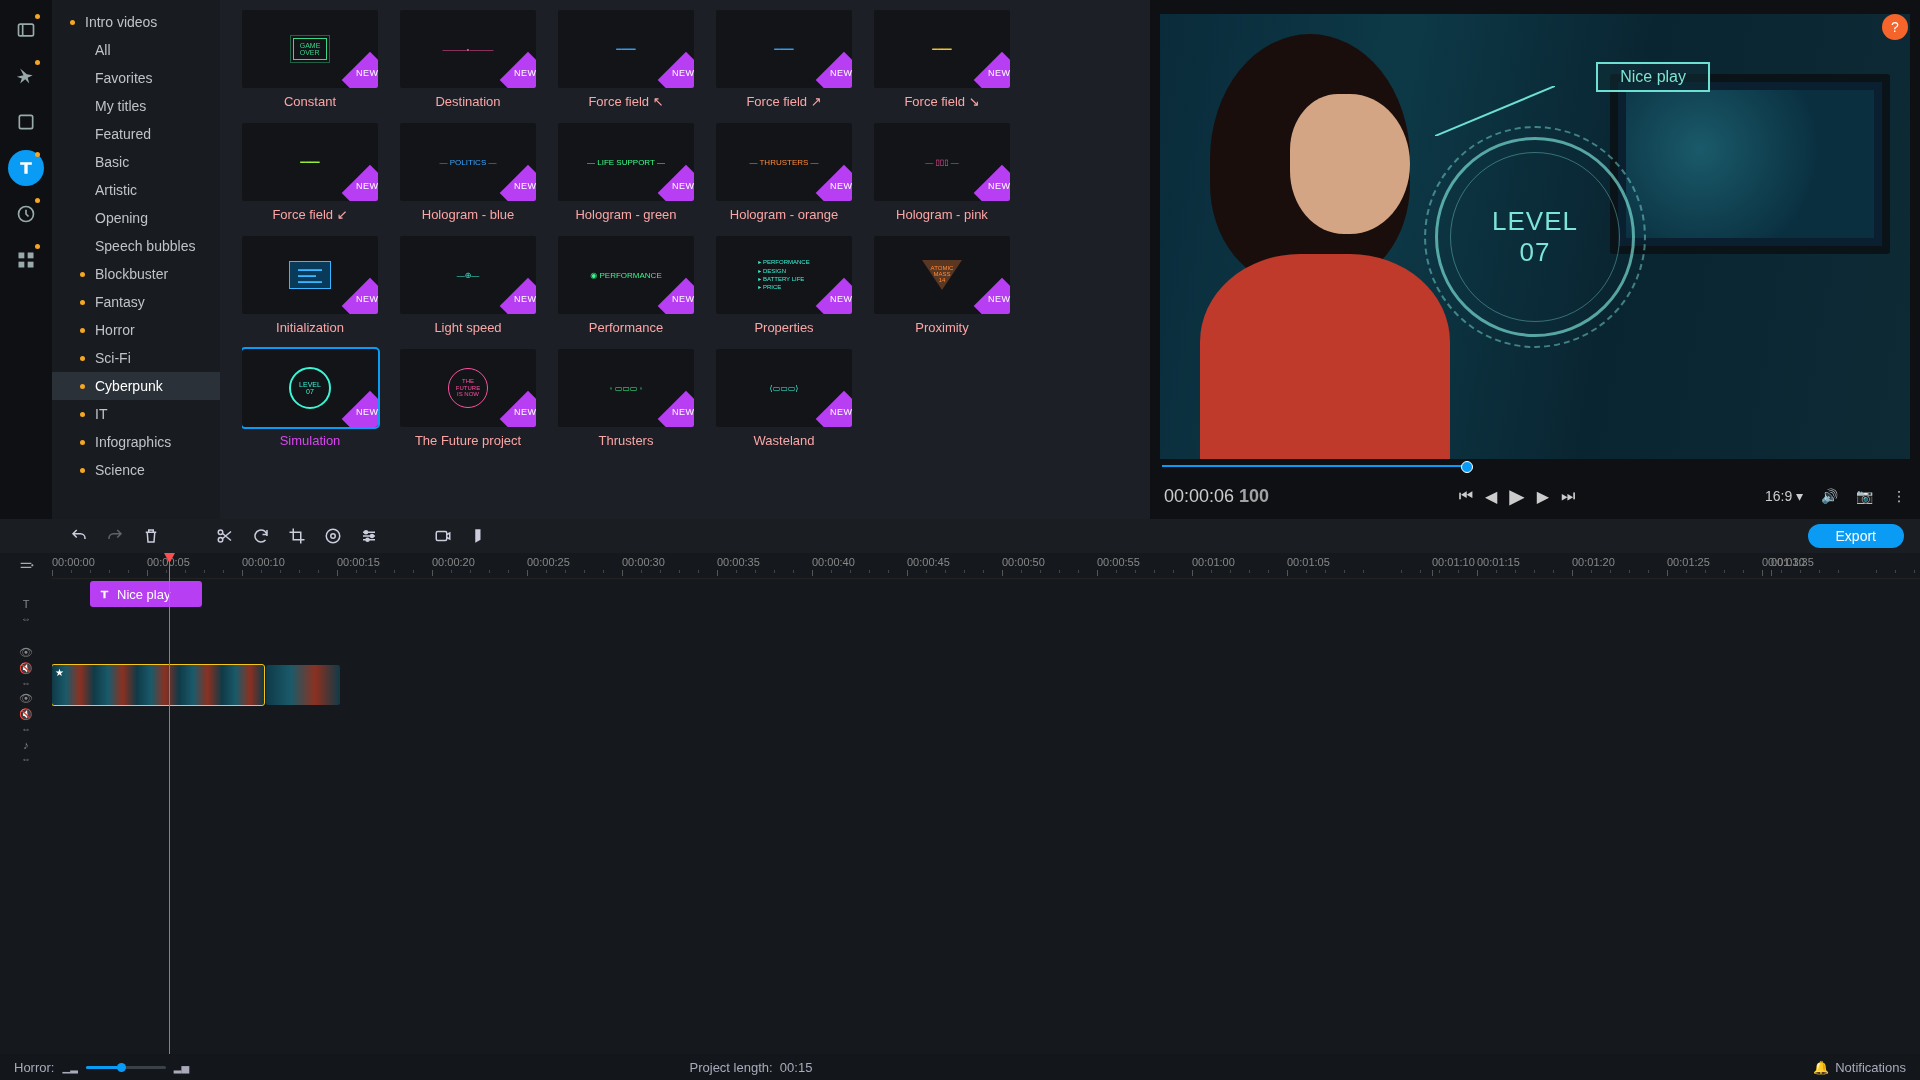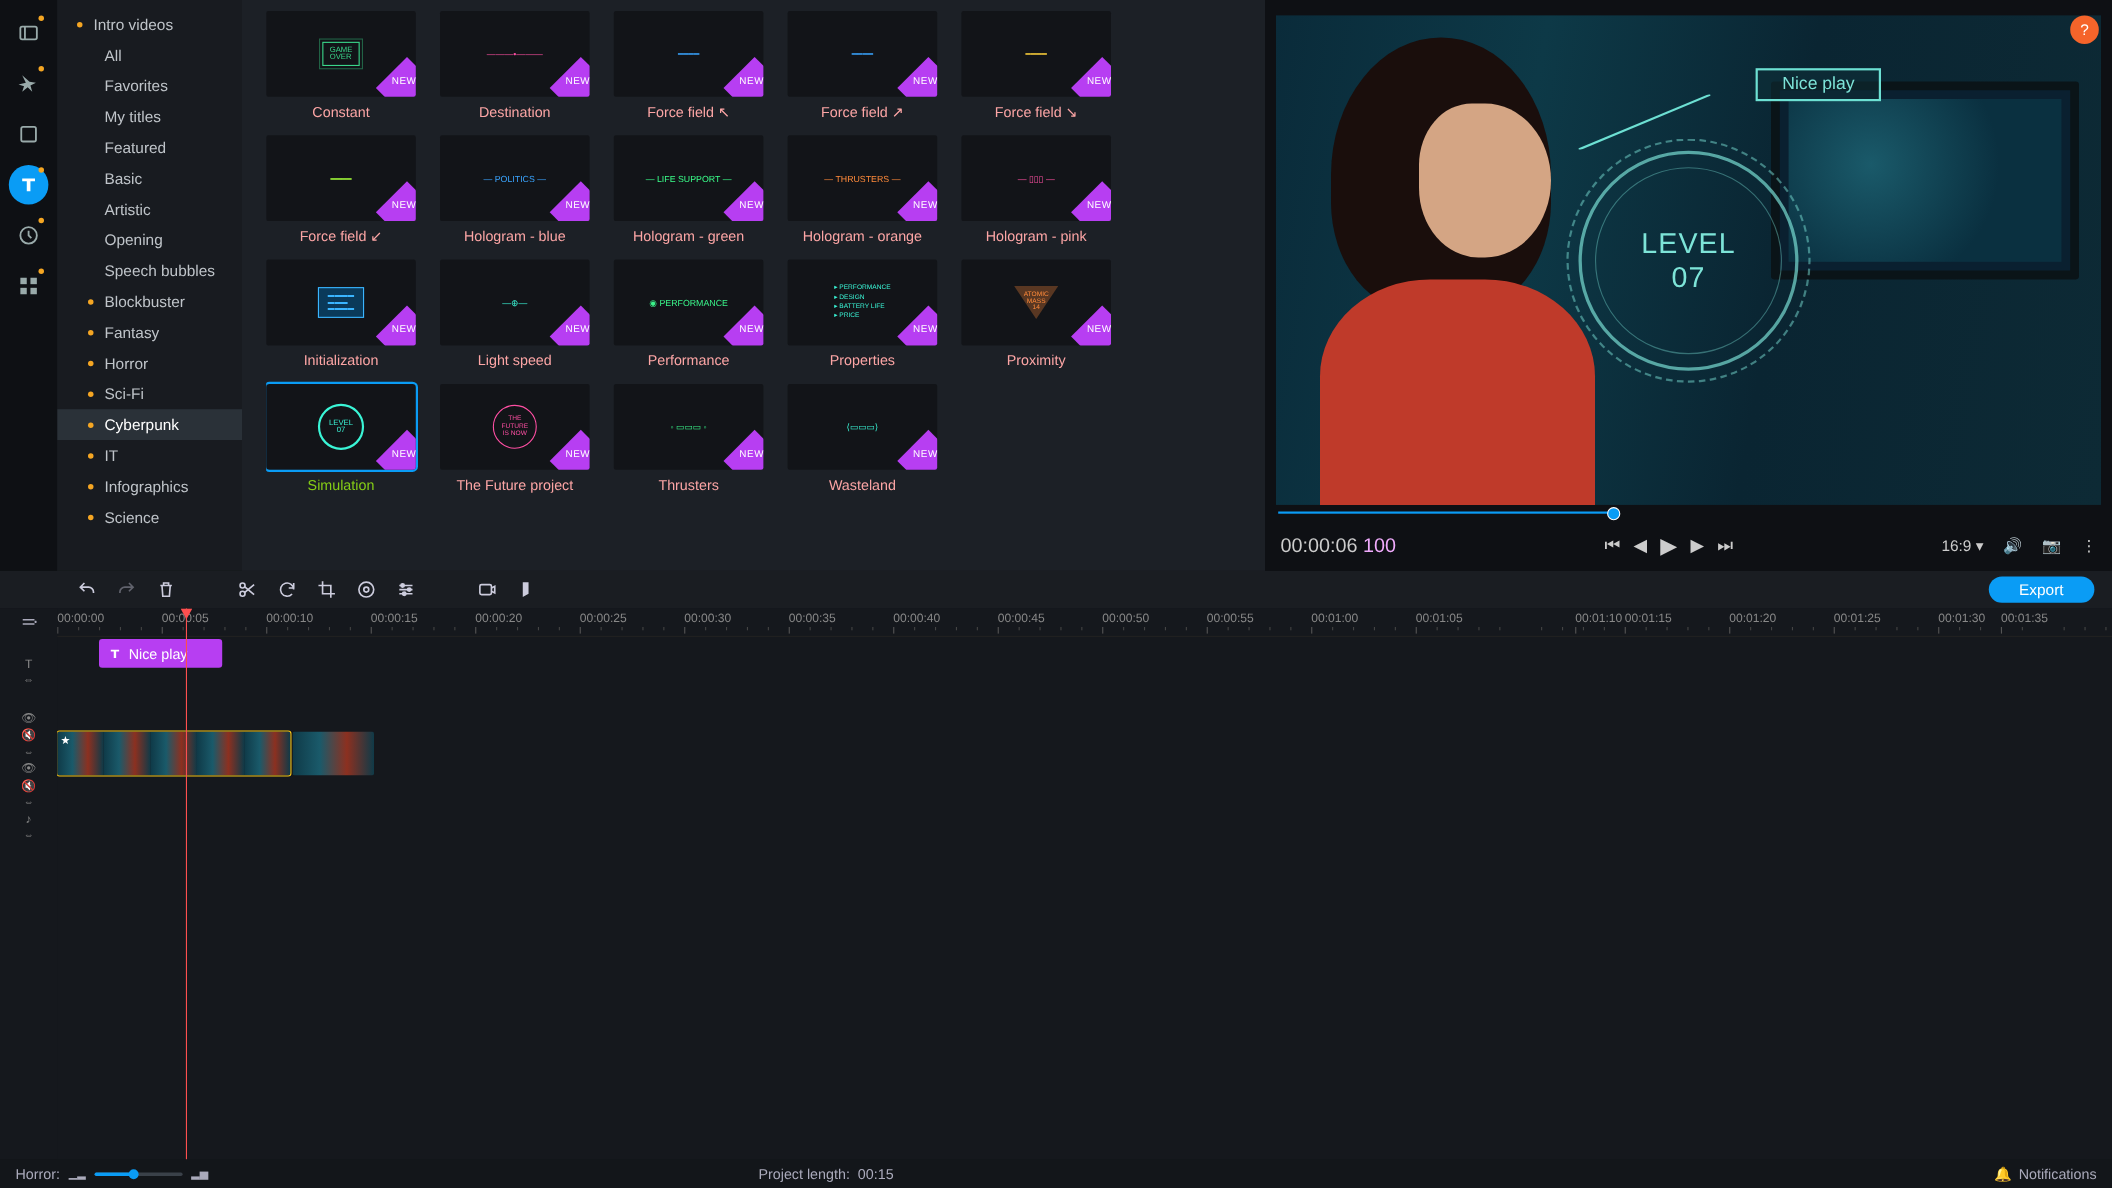--- a/index.html
+++ b/index.html
@@ -31,21 +31,21 @@
 .search-box { background: #2b3138; border-radius: 14px; display: flex; align-items: center; padding: 4px 10px; width: 200px; }
 .search-box input { background: transparent; border: 0; color: #ccc; font-size: 13px; flex: 1; outline: none; }
 .search-box .icon { width: 14px; height: 14px; color: #888; }
 .cart-icon { color: #aaa; cursor: pointer; }
 
 .grid { display: flex; flex-wrap: wrap; gap: 14px 22px; overflow-y: auto; }
 .grid::-webkit-scrollbar{width:8px;} .grid::-webkit-scrollbar-thumb{background:#3a4149;border-radius:4px;}
 .tile { width: 136px; display: flex; flex-direction: column; align-items: center; cursor: pointer; }
 .thumb { width: 136px; height: 78px; background: #121418; border-radius: 2px; position: relative; overflow: hidden; display: flex; align-items: center; justify-content: center; }
 .tile.selected .thumb { outline: 2px solid #0a9cf5; border-radius: 3px; }
-.tile.selected .tlabel { color: #84cc16; }
+.tile.selected .tlabel { color: #d946ef; }
 .new-badge { position: absolute; bottom: -12px; right: -12px; width: 40px; height: 40px; background: #b73ef2; transform: rotate(45deg); }
 .new-badge span { position: absolute; bottom: 18px; left: 2px; transform: rotate(-45deg); font-size: 9px; color: #fff; letter-spacing: 0.5px;}
 .tlabel { margin-top: 6px; font-size: 13px; color: #fca5a5; text-align:center;}
 .thumb-inner { font-size: 8px; text-align:center; padding: 3px 6px; border-radius:2px;}
 
 
 .preview { width: 770px; background: #0e1014; display: flex; flex-direction: column; position:relative;}
 .preview-video { flex: 1; position: relative; background: linear-gradient(100deg, #0a2b3a 0%, #0d3947 30%, #0a2532 60%, #0d2a35 100%); margin: 14px 10px 0 10px; overflow: hidden; }
 .hud-circle { position: absolute; left: 50%; top: 50%; transform: translate(-50%, -50%); width: 200px; height: 200px; border: 3px solid rgba(120,220,210,0.7); border-radius: 50%; display: flex; align-items: center; justify-content: center; flex-direction: column; color: #7de4d8; font-weight: 500; letter-spacing:1px;}
 .hud-circle::before { content:''; position:absolute; inset:-14px; border:2px dashed rgba(120,220,210,0.5); border-radius:50%;}
@@ -62,21 +62,21 @@
 .monitor::after{content:''; position:absolute; inset:8px; background:radial-gradient(circle at 30% 40%, #1a5a6a 0%, #0a3040 60%);}
 
 .help-btn { position: absolute; top: 14px; right: 12px; width: 26px; height: 26px; border-radius: 50%; background: #f5642a; color:#fff; display:flex; align-items:center; justify-content:center; font-size:14px; cursor:pointer; z-index:5;}
 
 .preview-bar { height: 14px; position: relative; margin: 0 12px;}
 .preview-progress { position: absolute; left: 0; top: 6px; height: 2px; background: #0a9cf5; }
 .preview-progress::after { content:''; position:absolute; right:-5px; top:-4px; width:10px; height:10px; border-radius:50%; background:#0a9cf5; border:1px solid #fff;}
 
 .preview-ctrl { height: 46px; display: flex; align-items: center; padding: 0 14px; color: #ccc; }
 .timecode { font-size: 18px; font-family: "Segoe UI", sans-serif;}
-.timecode .frames { color: #f0abfc; }
+.timecode .frames { color: #a3a3a3; font-weight: bold; }
 .transport { margin: 0 auto; display: flex; gap: 12px; align-items: center; }
 .transport span { cursor: pointer; font-size: 16px;}
 .preview-right { display: flex; gap: 18px; align-items:center; font-size: 14px;}
 
 
 .toolbar { height: 34px; background: #1a1d22; display: flex; align-items: center; padding: 0 16px; gap: 18px; color: #aab; }
 .toolbar .sep { width: 20px; }
 .toolbar svg,.toolbar span.ico { width: 18px; height: 18px; cursor: pointer; color:#ccd;}
 .export-btn { margin-left: auto; background: #0a9cf5; color: #fff; padding: 4px 28px; border-radius: 14px; font-size: 14px; cursor: pointer; }
 
@@ -641,21 +641,21 @@
           <div class="ruler-tick" style="left: 1615px;">00:01:25</div>
           <div class="ruler-sub" style="left: 1634px;"></div>
           <div class="ruler-sub" style="left: 1653px;"></div>
           <div class="ruler-sub" style="left: 1672px;"></div>
           <div class="ruler-sub" style="left: 1691px;"></div>
           <div class="ruler-tick" style="left: 1710px; text-align: right;">00:01:30</div>
           <div class="ruler-sub" style="left: 1729px;"></div>
           <div class="ruler-sub" style="left: 1748px;"></div>
           <div class="ruler-sub" style="left: 1767px;"></div>
           <div class="ruler-sub" style="left: 1786px;"></div>
-          <div class="ruler-tick" style="left: 1719px; margin-left: 48px;">00:01:35</div>
+          <div class="ruler-tick" style="left: 1719px;">00:01:35</div>
           <div class="ruler-sub" style="left: 1824px;"></div>
           <div class="ruler-sub" style="left: 1843px;"></div>
           <div class="ruler-sub" style="left: 1862px;"></div>
         </div>
       <div class="track-row text" id="text-track-1">
           <div class="clip-text" style="left: 38px; width: 112px;">
             <svg viewBox="0 0 24 24" fill="#fff">
               <path d="M5 5h14v3h-5v11h-4V8H5z"></path>
             </svg>
             <span>Nice play</span>

